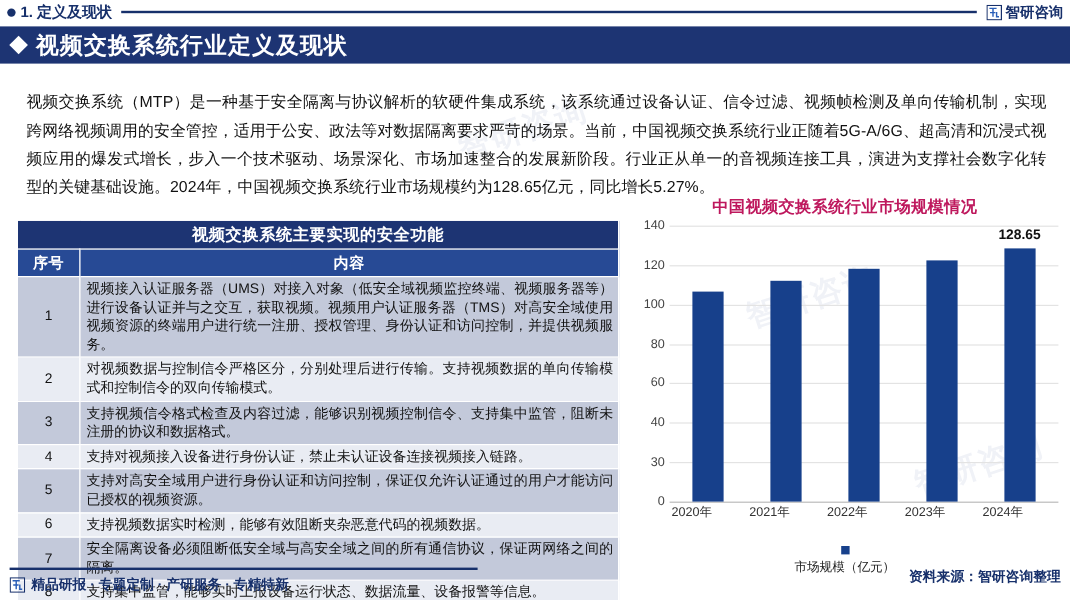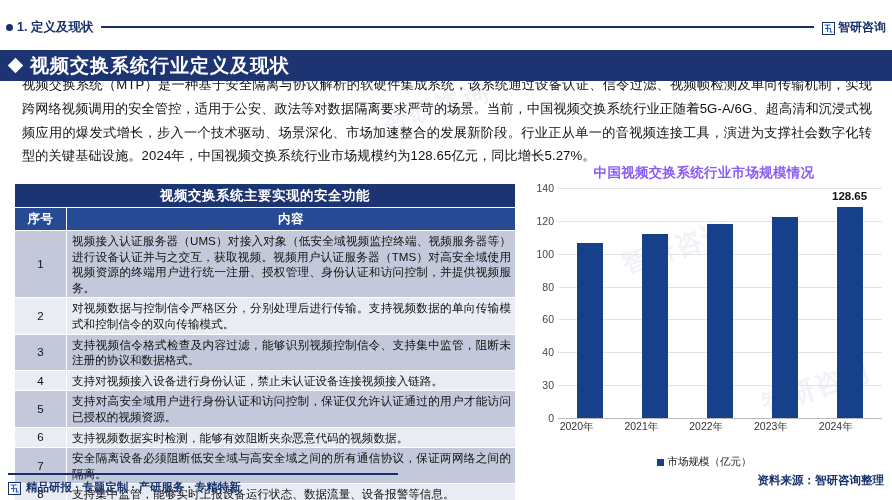--- a/index.html
+++ b/index.html
@@ -9,32 +9,32 @@
     font-family:"Liberation Sans","DejaVu Sans",sans-serif;
     position:relative;
     color:#1a1a1a;
   }
   
   .wm{position:absolute;color:rgba(40,70,140,.07);font-weight:700;
       font-size:26px;letter-spacing:2px;transform:rotate(-18deg);
       pointer-events:none;user-select:none;white-space:nowrap;z-index:0;}
   
   .topbar{position:absolute;left:0;top:0;width:892px;height:20px;
-          display:flex;align-items:center;z-index:3;margin-top:17px;}
+          display:flex;align-items:center;z-index:3;}
   .topbar .dot{width:7px;height:7px;border-radius:50%;background:#17306b;
                margin-left:6px;margin-right:4px;flex:0 0 auto;}
   .topbar .tb-title{font-size:12.5px;font-weight:700;color:#17306b;
                     white-space:nowrap;flex:0 0 auto;}
   .topbar .tb-rule{flex:1 1 auto;height:2px;background:#17306b;margin:0 8px;}
   .brand{display:flex;align-items:center;gap:3px;flex:0 0 auto;margin-right:6px;}
   .brand-mark{width:13px;height:13px;position:relative;flex:0 0 auto;}
   .brand-txt{font-size:12px;font-weight:700;color:#17306b;white-space:nowrap;}
   
   .banner{position:absolute;left:0;top:22px;width:892px;height:31px;
-          background:#1d3473;display:flex;align-items:center;z-index:3;margin-top:28px;}
+          background:#1d3473;display:flex;align-items:center;z-index:3;}
   .banner .diamond{width:11px;height:11px;background:#ffffff;
                    transform:rotate(45deg);margin-left:10px;margin-right:9px;
                    flex:0 0 auto;}
   .banner h1{margin:0;font-size:19px;font-weight:700;color:#ffffff;
              letter-spacing:1px;white-space:nowrap;}
   
   .para{position:absolute;left:22px;top:73px;width:850px;z-index:2;
         font-size:13.2px;line-height:23.8px;text-align:justify;
         color:#111;letter-spacing:.1px;}
   
@@ -46,41 +46,41 @@
   .tbl-head th{background:#274a95;color:#fff;font-size:12.5px;font-weight:700;
                text-align:center;height:20px;letter-spacing:.5px;}
   .col-no{width:52px;}
   td.no{text-align:center;font-size:11.5px;color:#111;vertical-align:middle;}
   td.ct{font-size:11.6px;line-height:15.6px;color:#111;padding:2px 4px 2px 5px;
         text-align:justify;vertical-align:middle;}
   tr.r-odd td{background:#c3c9da;margin-left:38px;}
   tr.r-even td{background:#e9ecf3;}
   
   .chart{position:absolute;left:524px;top:164px;width:360px;height:310px;z-index:2;}
-  .chart-title{text-align:center;font-size:13.5px;font-weight:700;color:#8b5cf6;
+  .chart-title{text-align:center;font-size:13.5px;font-weight:700;color:#be185d;
                margin:0 0 6px 0;letter-spacing:.3px;}
   .plot{position:relative;width:360px;height:248px;}
   .yaxis{position:absolute;left:0;top:0;width:34px;height:230px;}
   .ylab{position:absolute;right:4px;font-size:10.5px;color:#444;
         transform:translateY(-50%);white-space:nowrap;}
   .grid{position:absolute;left:34px;top:0;right:2px;height:230px;}
   .gl{position:absolute;left:0;right:0;height:1px;background:#e3e3e3;}
   .gl.base{background:#bbbbbb;}
   .bars{position:absolute;left:34px;top:0;right:2px;height:230px;
         display:flex;align-items:flex-end;justify-content:space-around;}
   .bcol{width:19%;height:100%;display:flex;flex-direction:column;
          align-items:center;justify-content:flex-end;position:relative;}
   .bar{width:26px;background:#17408b;}
   .bval{position:absolute;font-size:11.5px;font-weight:700;color:#111;
         white-space:nowrap;}
   .xaxis{position:absolute;left:34px;top:232px;right:2px;
          display:flex;justify-content:space-around;}
   .xlab{width:19%;font-size:10.5px;color:#333;}
   .legend{margin-top:19px;display:flex;align-items:center;justify-content:center;
-          gap:4px;font-size:10.5px;color:#222;}
+          gap:4px;font-size:10.5px;color:#222;flex-direction:column;}
   .lsw{width:7px;height:7px;background:#17408b;flex:0 0 auto;}
   .source{position:absolute;right:8px;top:473px;font-size:11.5px;
           color:#17306b;font-weight:700;z-index:3;white-space:nowrap;}
   
   .foot-rule{position:absolute;left:8px;top:473px;width:390px;height:2px;
              background:#17306b;z-index:3;}
   .footer{position:absolute;left:8px;top:480px;display:flex;align-items:center;
           gap:5px;z-index:3;}
   .footer .ftxt{font-size:11.5px;font-weight:700;color:#17306b;white-space:nowrap;}
 </style>

